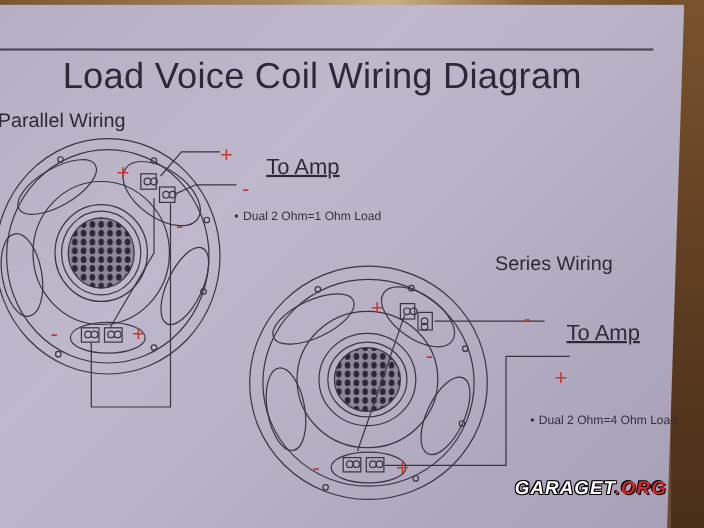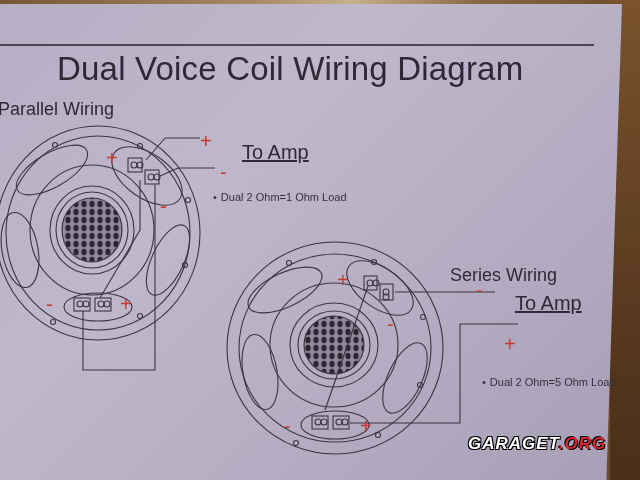--- a/index.html
+++ b/index.html
@@ -51,33 +51,33 @@
 </style>
 </head>
 <body>
 
 <div class="wood-top"></div>
 <div class="wood-right"></div>
 
 <div class="paper"></div>
 <div class="rule"></div>
 
-<div class="title">Dual Voice Coil Wiring Diagram</div>
+<div class="title">Load Voice Coil Wiring Diagram</div>
 
 <div class="section-label" style="left:-2px; top:99px;">Parallel Wiring</div>
-<div class="section-label" style="left:450px; top:229px;margin-top:36px;">Series Wiring</div>
+<div class="section-label" style="left:450px; top:229px;">Series Wiring</div>
 
 <div class="to-amp" style="left:242px; top:141px;">To Amp</div>
 <div class="to-amp" style="left:515px; top:292px;">To Amp</div>
 
 <div class="note" style="left:213px; top:191px;">
   <div><span class="bullet">•</span><span>Dual 2 Ohm=1 Ohm Load</span></div>
 </div>
 <div class="note" style="left:482px; top:376px;">
-  <div><span class="bullet">•</span><span>Dual 2 Ohm=5 Ohm Load</span></div>
+  <div><span class="bullet">•</span><span>Dual 2 Ohm=4 Ohm Load</span></div>
 </div>
 
 <svg class="diagram" width="640" height="480" viewBox="0 0 640 480">
   <defs>
     <pattern id="grille" width="8" height="8" patternUnits="userSpaceOnUse">
       <rect width="8" height="8" fill="#8f879c"></rect>
       <ellipse cx="4" cy="4" rx="2.6" ry="3.2" fill="#2b2730"></ellipse>
     </pattern>
   </defs>
 

